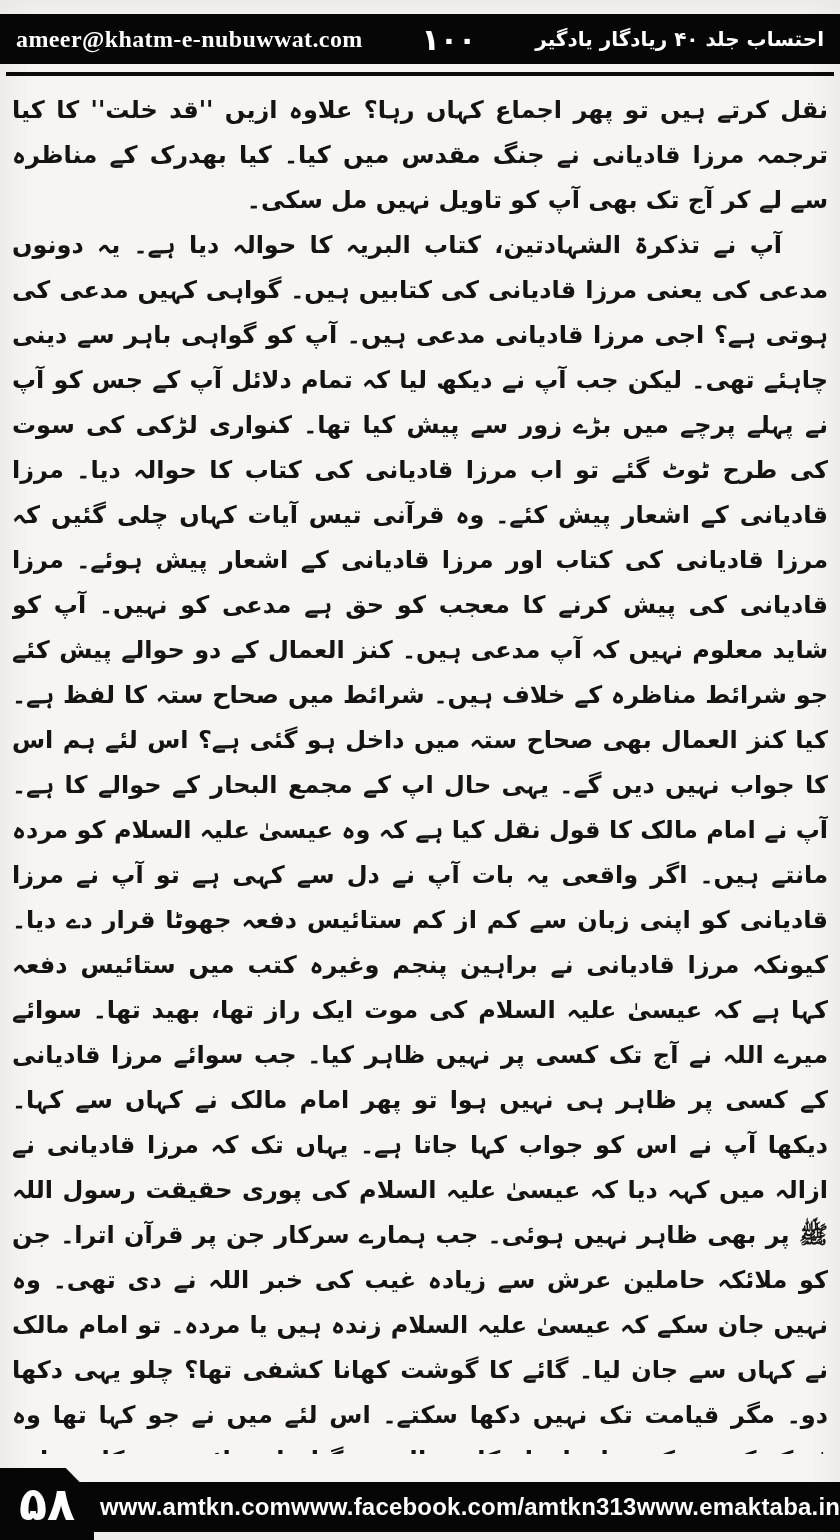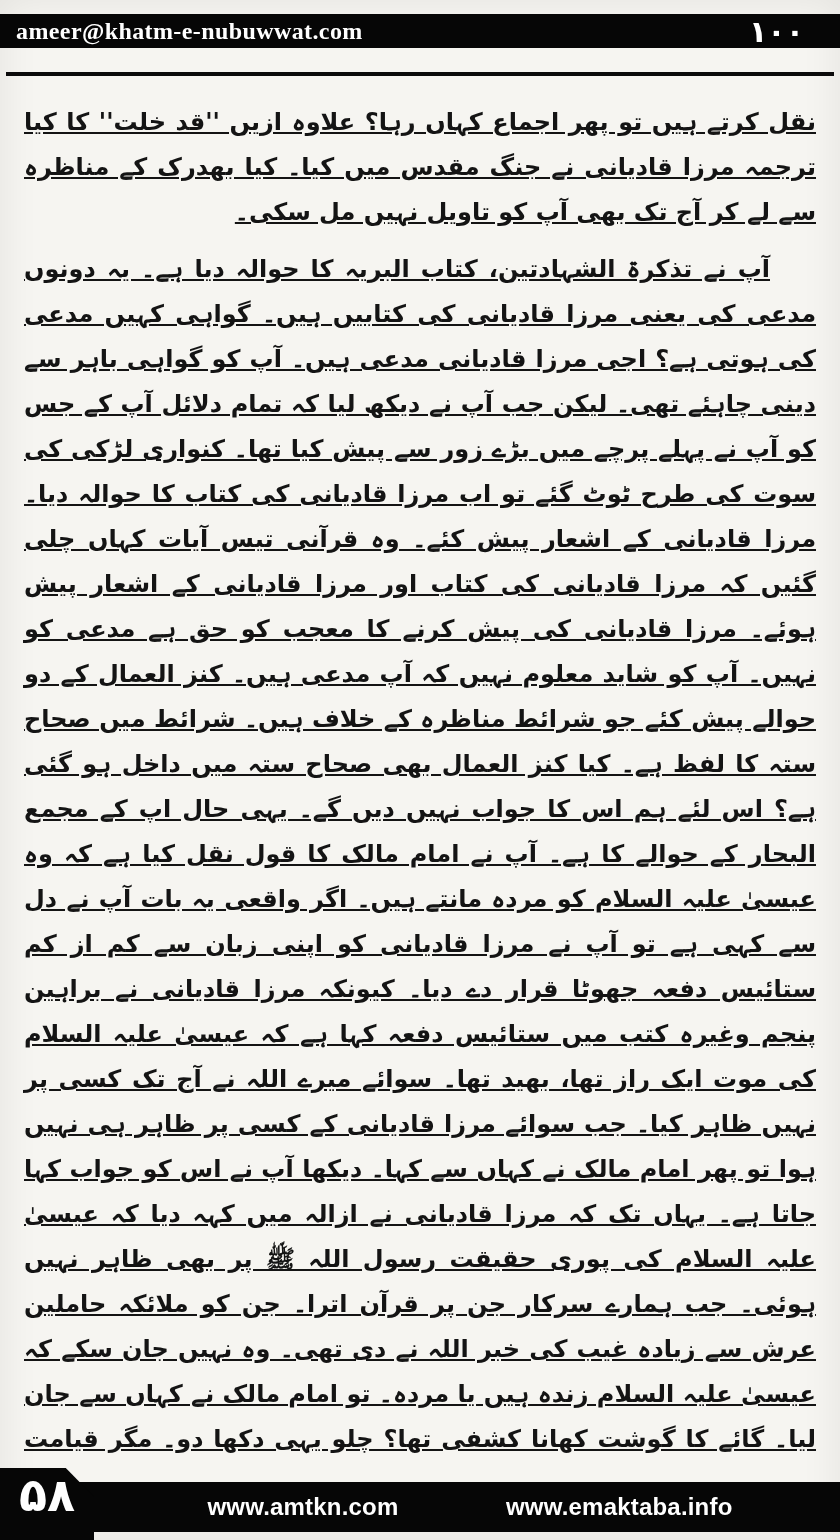--- a/index.html
+++ b/index.html
@@ -7,21 +7,21 @@
     position:relative;
     width:840px;height:1540px;
     margin:0 auto;
     background:#f6f5f1;
     overflow:hidden;
     font-family:"DejaVu Sans",sans-serif;
     box-shadow:inset 0 0 40px rgba(0,0,0,0.08);
   }
   
   .header-bar{
-    position:absolute;top:14px;left:0;right:0;height:34px;
+    position:absolute;top:14px;left:0;right:0;height:50px;
     background:#060606;color:#ffffff;
     display:flex;align-items:center;justify-content:space-between;
     padding:0 16px;box-sizing:border-box;
   }
   .email{
     font-family:"Liberation Serif",serif;
     font-weight:bold;font-size:24px;letter-spacing:.4px;
     direction:ltr;white-space:nowrap;
   }
   .page-num-top{
@@ -35,61 +35,63 @@
     position:absolute;top:72px;left:6px;right:6px;height:4px;
     background:#0b0b0b;
   }
   
   .body-text{
     position:absolute;top:88px;left:12px;right:12px;bottom:86px;
     direction:rtl;text-align:justify;
     font-size:24px;line-height:45px;font-weight:bold;
     color:#141414;overflow:hidden;
   }
-  .body-text p{margin:12px;text-decoration:underline;}
+  .body-text p{margin:0;}
   .body-text p.indented{text-indent:46px;}
   
   .footer-bar{
     position:absolute;left:0;right:0;bottom:8px;height:50px;
     background:#060606;color:#ffffff;
     display:flex;align-items:center;justify-content:space-evenly;
     padding-left:100px;box-sizing:border-box;
   }
   .footer-link{
     font-family:"Liberation Sans",sans-serif;
     font-weight:bold;font-size:24px;letter-spacing:.2px;
     direction:ltr;white-space:nowrap;
   }
   .corner-box{
     position:absolute;left:0;bottom:0;width:94px;height:72px;
     background:#060606;color:#ffffff;
-    display:flex;align-items:flex-start;justify-content:center;
+    display:flex;align-items:center;justify-content:center;
     font-size:46px;font-weight:bold;direction:rtl;
     clip-path:polygon(0 0,70% 0,100% 40%,100% 100%,0 100%);
   }
 </style>
 </head>
 <body>
 
 <div class="page">
 
   <div class="header-bar">
     <span class="email">ameer@khatm-e-nubuwwat.com</span>
     <span class="page-num-top">۱۰۰</span>
+    <span class="header-title">احتساب جلد ۴۰ ریادگار یادگیر</span>
   </div>
 
   <div class="rule"></div>
 
   <div class="body-text">
     <p>نقل کرتے ہیں تو پھر اجماع کہاں رہا؟ علاوہ ازیں ''قد خلت'' کا کیا ترجمہ مرزا قادیانی نے جنگ مقدس میں کیا۔ کیا بھدرک کے مناظرہ سے لے کر آج تک بھی آپ کو تاویل نہیں مل سکی۔</p>
     <p class="indented">آپ نے تذکرۃ الشہادتین، کتاب البریہ کا حوالہ دیا ہے۔ یہ دونوں مدعی کی یعنی مرزا قادیانی کی کتابیں ہیں۔ گواہی کہیں مدعی کی ہوتی ہے؟ اجی مرزا قادیانی مدعی ہیں۔ آپ کو گواہی باہر سے دینی چاہئے تھی۔ لیکن جب آپ نے دیکھ لیا کہ تمام دلائل آپ کے جس کو آپ نے پہلے پرچے میں بڑے زور سے پیش کیا تھا۔ کنواری لڑکی کی سوت کی طرح ٹوٹ گئے تو اب مرزا قادیانی کی کتاب کا حوالہ دیا۔ مرزا قادیانی کے اشعار پیش کئے۔ وہ قرآنی تیس آیات کہاں چلی گئیں کہ مرزا قادیانی کی کتاب اور مرزا قادیانی کے اشعار پیش ہوئے۔ مرزا قادیانی کی پیش کرنے کا معجب کو حق ہے مدعی کو نہیں۔ آپ کو شاید معلوم نہیں کہ آپ مدعی ہیں۔ کنز العمال کے دو حوالے پیش کئے جو شرائط مناظرہ کے خلاف ہیں۔ شرائط میں صحاح ستہ کا لفظ ہے۔ کیا کنز العمال بھی صحاح ستہ میں داخل ہو گئی ہے؟ اس لئے ہم اس کا جواب نہیں دیں گے۔ یہی حال اپ کے مجمع البحار کے حوالے کا ہے۔ آپ نے امام مالک کا قول نقل کیا ہے کہ وہ عیسیٰ علیہ السلام کو مردہ مانتے ہیں۔ اگر واقعی یہ بات آپ نے دل سے کہی ہے تو آپ نے مرزا قادیانی کو اپنی زبان سے کم از کم ستائیس دفعہ جھوٹا قرار دے دیا۔ کیونکہ مرزا قادیانی نے براہین پنجم وغیرہ کتب میں ستائیس دفعہ کہا ہے کہ عیسیٰ علیہ السلام کی موت ایک راز تھا، بھید تھا۔ سوائے میرے اللہ نے آج تک کسی پر نہیں ظاہر کیا۔ جب سوائے مرزا قادیانی کے کسی پر ظاہر ہی نہیں ہوا تو پھر امام مالک نے کہاں سے کہا۔ دیکھا آپ نے اس کو جواب کہا جاتا ہے۔ یہاں تک کہ مرزا قادیانی نے ازالہ میں کہہ دیا کہ عیسیٰ علیہ السلام کی پوری حقیقت رسول اللہ ﷺ پر بھی ظاہر نہیں ہوئی۔ جب ہمارے سرکار جن پر قرآن اترا۔ جن کو ملائکہ حاملین عرش سے زیادہ غیب کی خبر اللہ نے دی تھی۔ وہ نہیں جان سکے کہ عیسیٰ علیہ السلام زندہ ہیں یا مردہ۔ تو امام مالک نے کہاں سے جان لیا۔ گائے کا گوشت کھانا کشفی تھا؟ چلو یہی دکھا دو۔ مگر قیامت تک نہیں دکھا سکتے۔ اس لئے میں نے جو کہا تھا وہ ٹھیک کہ چونکہ تمام انبیاء کا وصال ہو گیا۔ اس لئے سب کا دروازہ بند۔ عیسیٰ علیہ السلام زندہ ہیں۔ اس لئے گوشت، روٹی مرزا قادیانی کو وہیں ملی، کشفی کا لفظ تذکرہ سے دکھا دو۔ جتنا انعام مانگو گے دوں گا۔ یہ میرا کھلا چیلنج ہے۔ اگر آپ کو جواب نہیں مل سکا تو اتنے علماء آپ کے ارد گرد تشریف فرما ہیں، کسی سے دریافت کر لیا ہوتا۔</p>
   </div>
 
   <div class="footer-bar">
     <span class="footer-link">www.amtkn.com</span>
+    <span class="footer-link">www.facebook.com/amtkn313</span>
     <span class="footer-link">www.emaktaba.info</span>
   </div>
 
   <div class="corner-box">
     <span>۵۸</span>
   </div>
 
 </div>
 
 </body></html>

